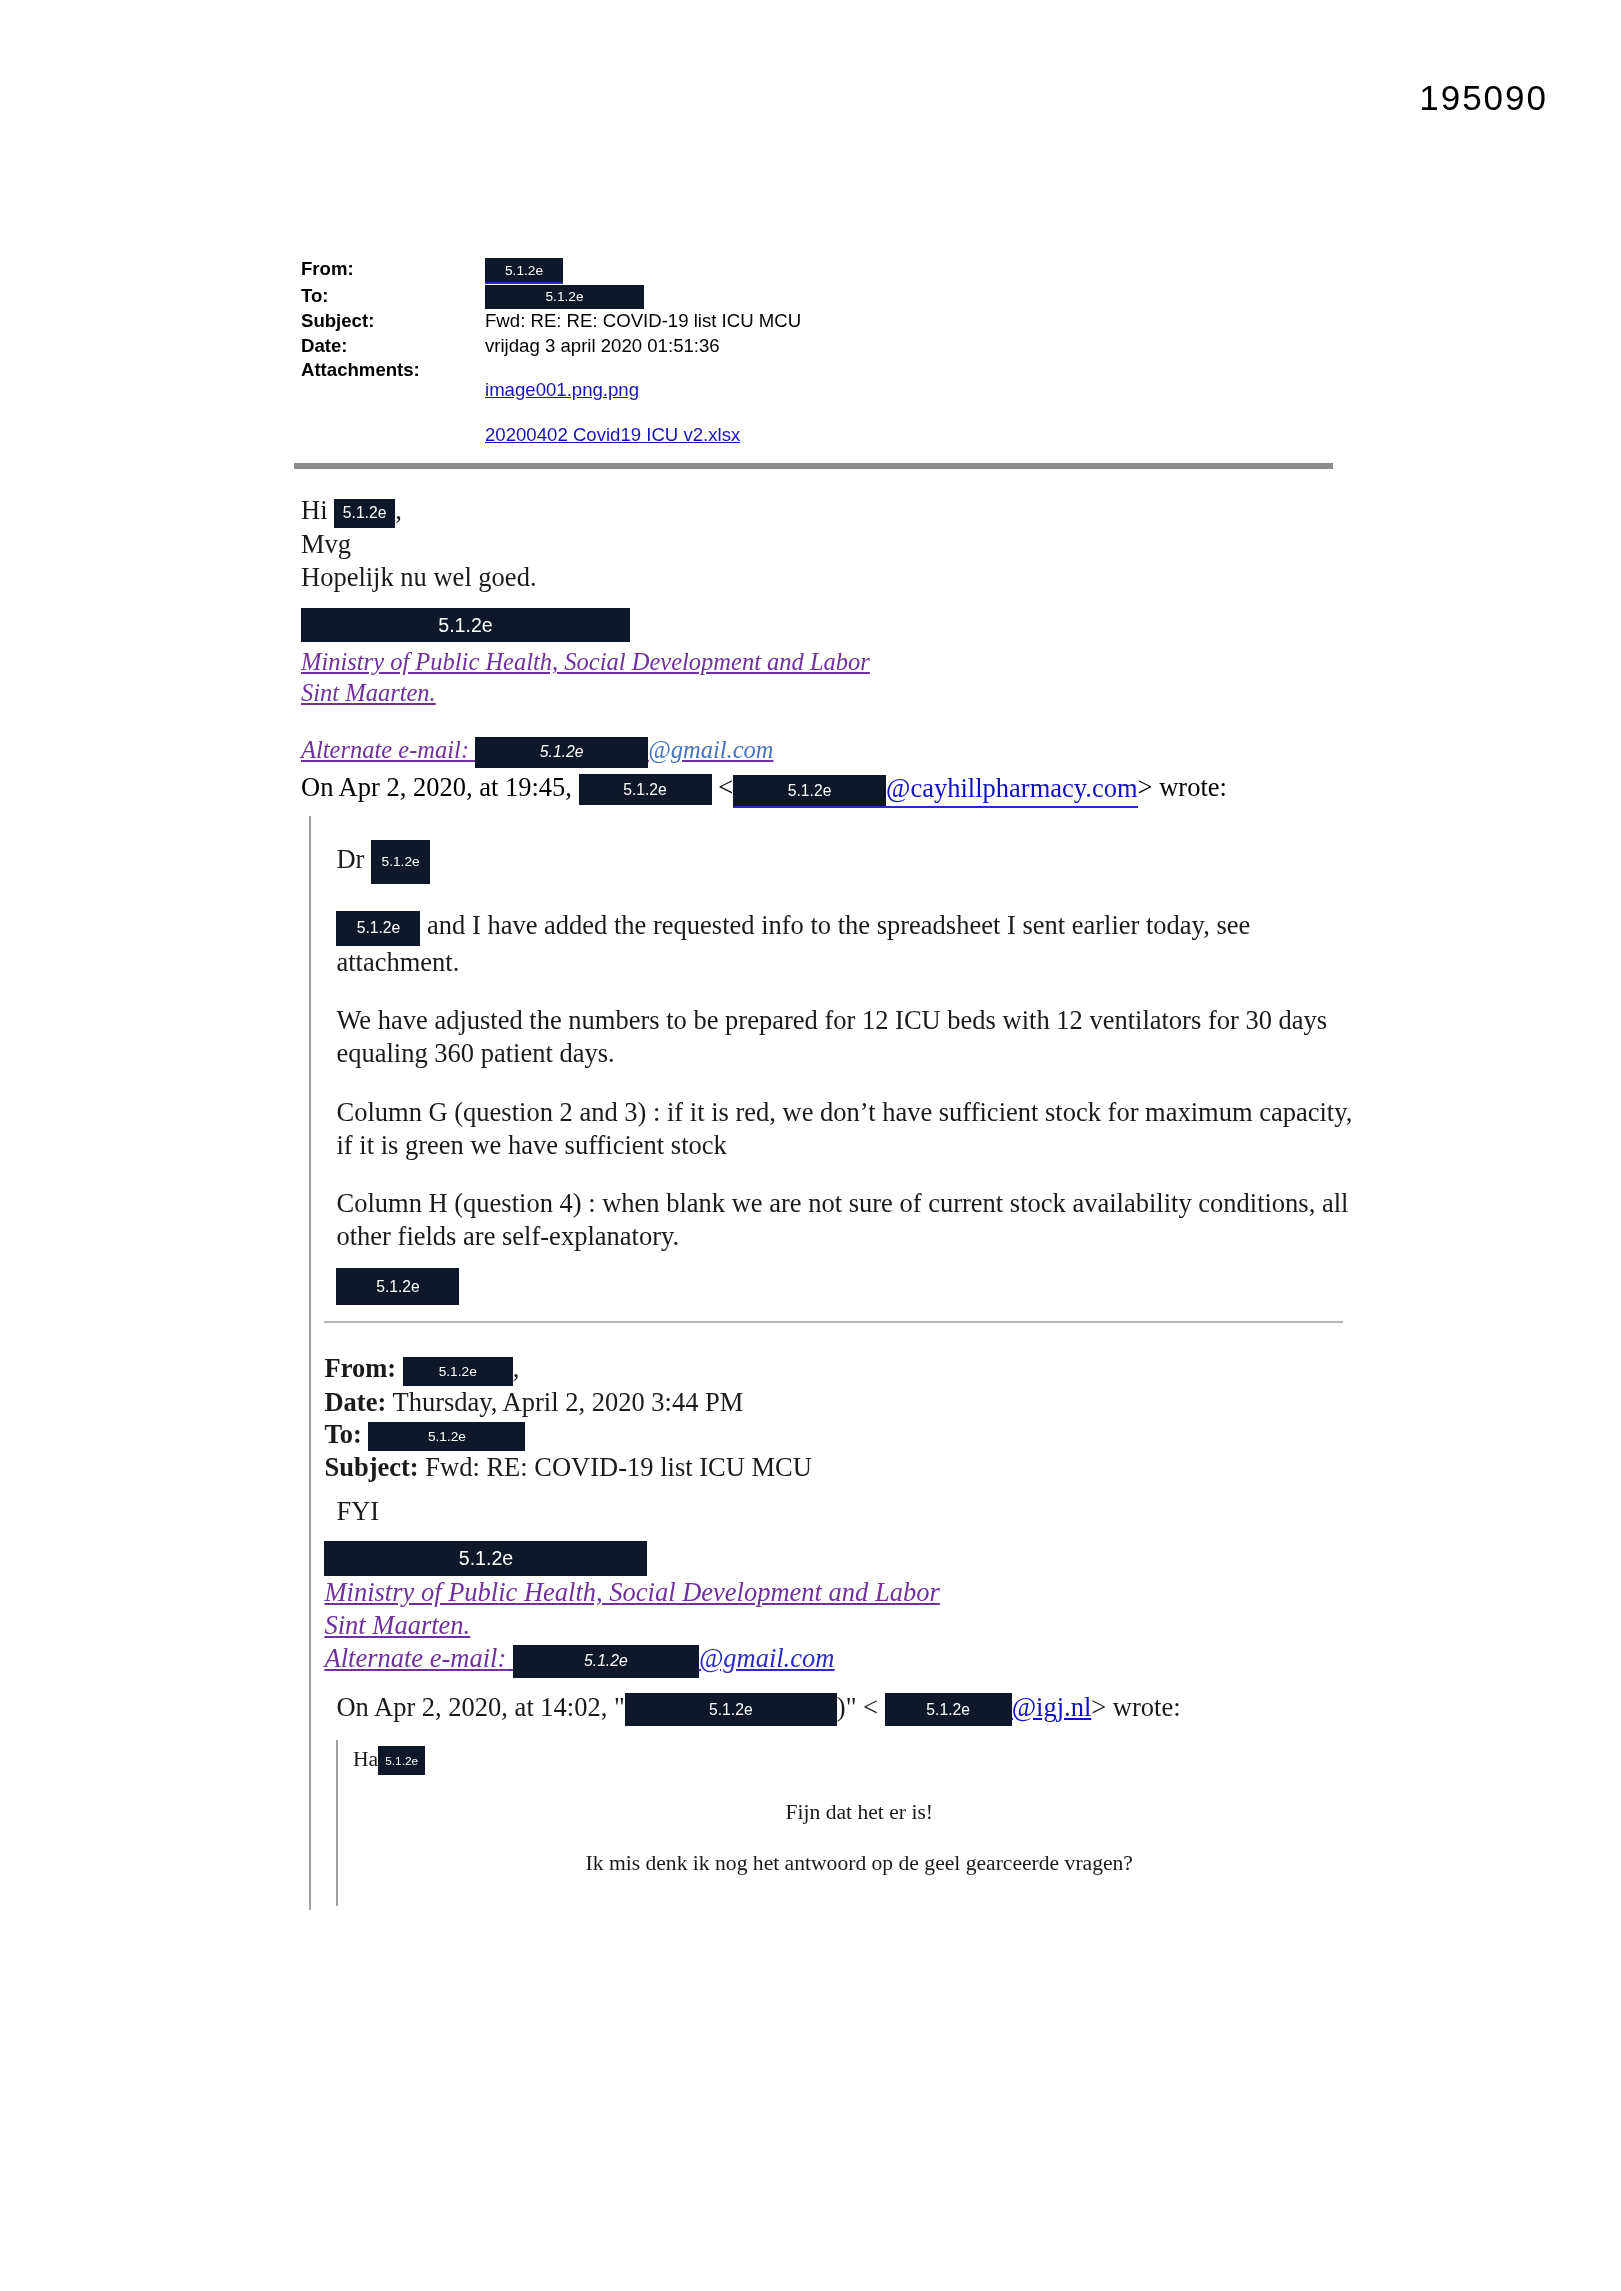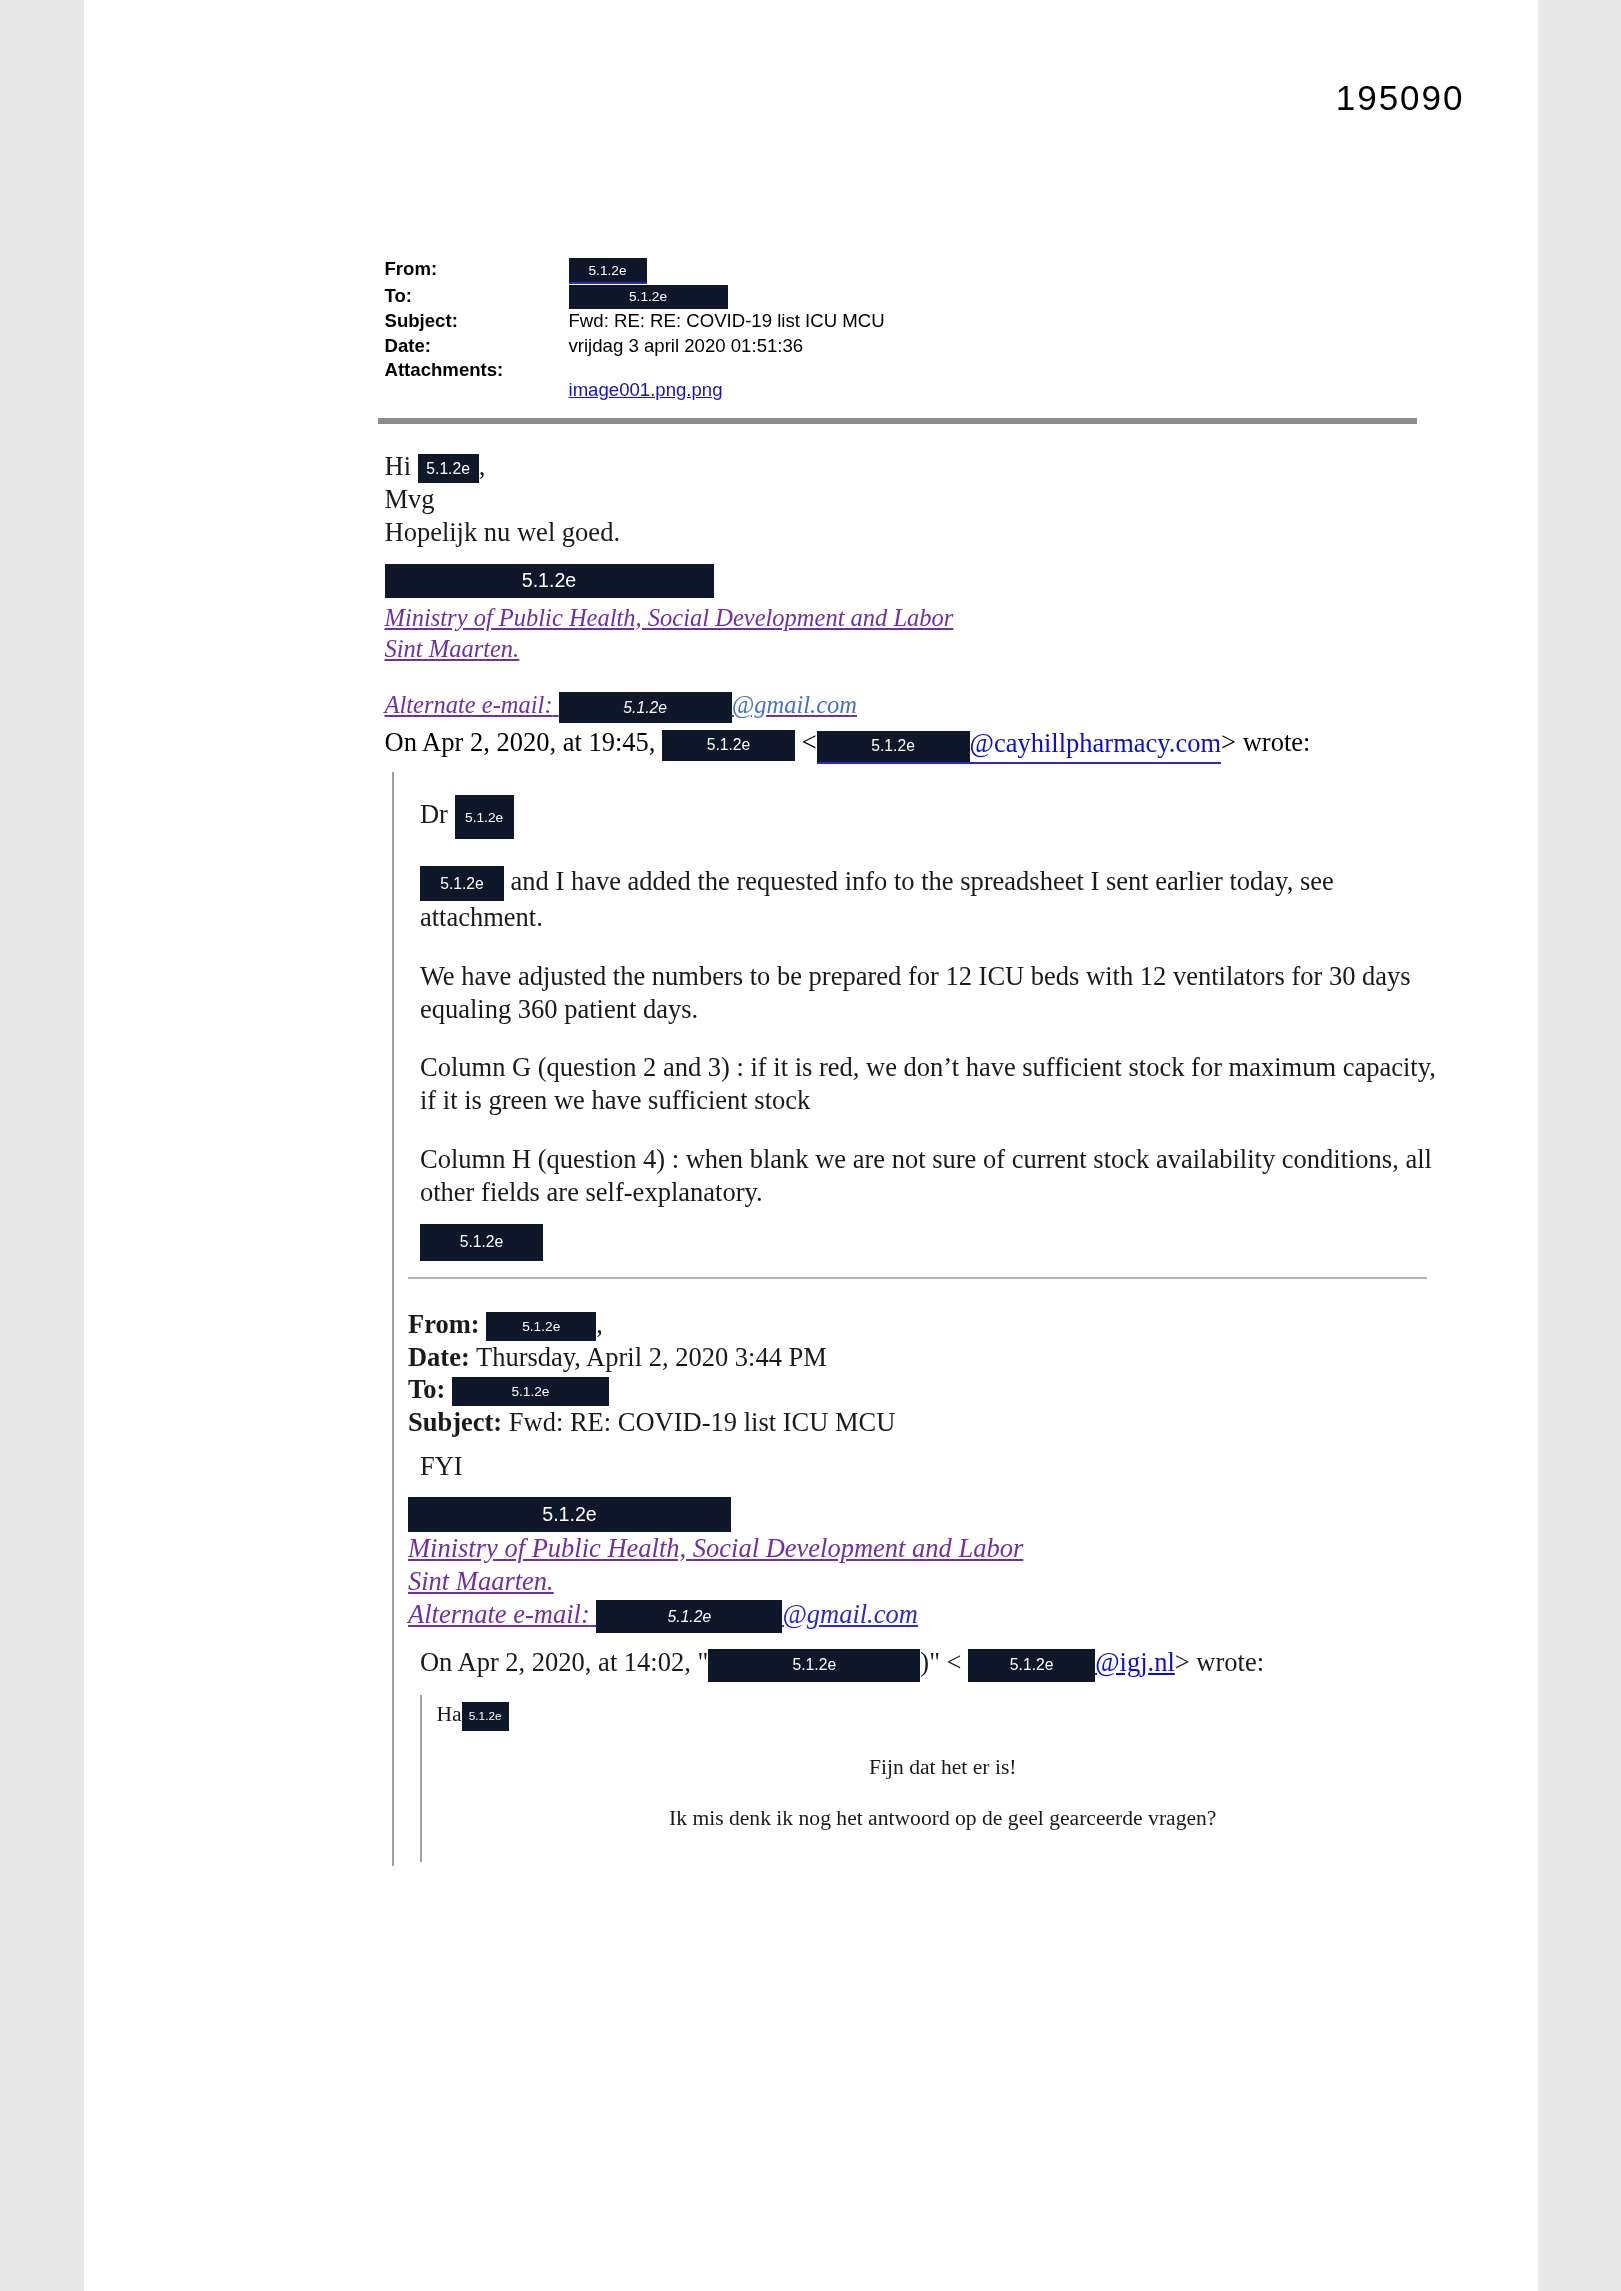--- a/index.html
+++ b/index.html
@@ -1,18 +1,18 @@
 <!DOCTYPE html>
 <html><head>
 <meta charset="utf-8">
 <style>
   html,body { margin:0; padding:0; background:#e8e8e8; }
   .page {
     position:relative;
-    width:1454px; height:2292px;
+    width:1621px; height:2292px;
     margin:0 auto;
     background:#ffffff;
     font-family:"Liberation Serif", serif;
     color:#1a1a1a;
     overflow:hidden;
   }
   .page-number {
     position:absolute; top:78px; right:73px;
     font-family:"Liberation Sans", sans-serif;
     font-size:35px; letter-spacing:2px; color:#000;
@@ -112,20 +112,21 @@
         <span class="hvalue">Fwd: RE: RE: COVID-19 list ICU MCU</span>
       </div>
       <div class="hrow">
         <span class="hlabel">Date:</span>
         <span class="hvalue">vrijdag 3 april 2020 01:51:36</span>
       </div>
       <div class="hrow">
         <span class="hlabel">Attachments:</span>
         <span class="hvalue">
           <a href="#" class="att-link">image001.png.png</a>
+          <a href="#" class="att-link">20200402 Covid19 ICU v2.xlsx</a>
         </span>
       </div>
     </div>
 
     <div class="rule-thick"></div>
 
     <div class="body-text">
       <div><span>Hi</span>&nbsp;<span class="redact" style="width:61px;height:29px;">5.1.2e</span><span>,</span></div>
       <div>Mvg</div>
       <div>Hopelijk nu wel goed.</div>

